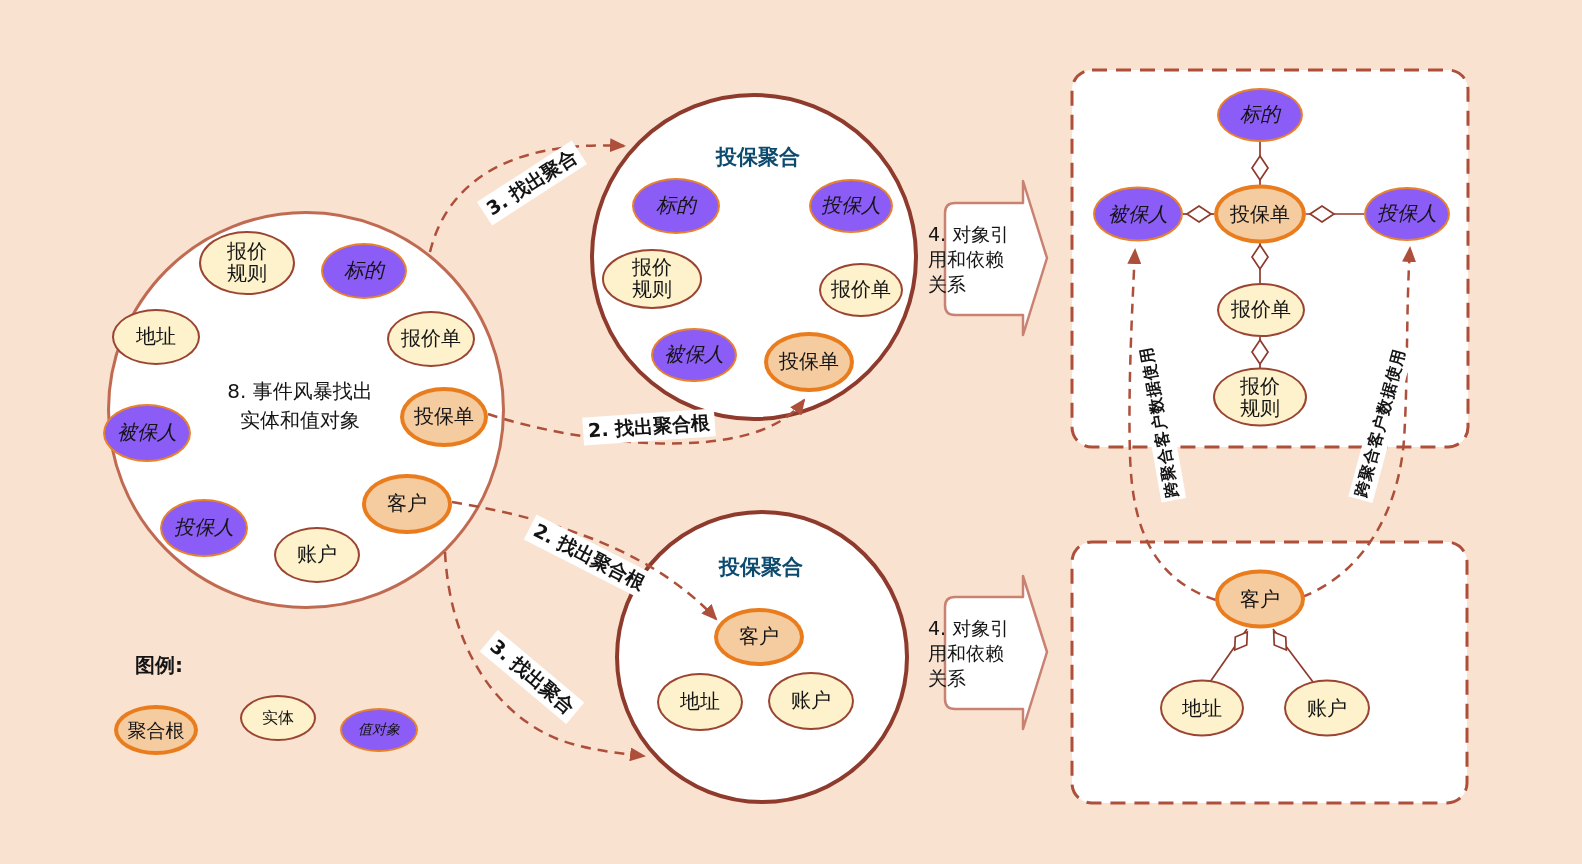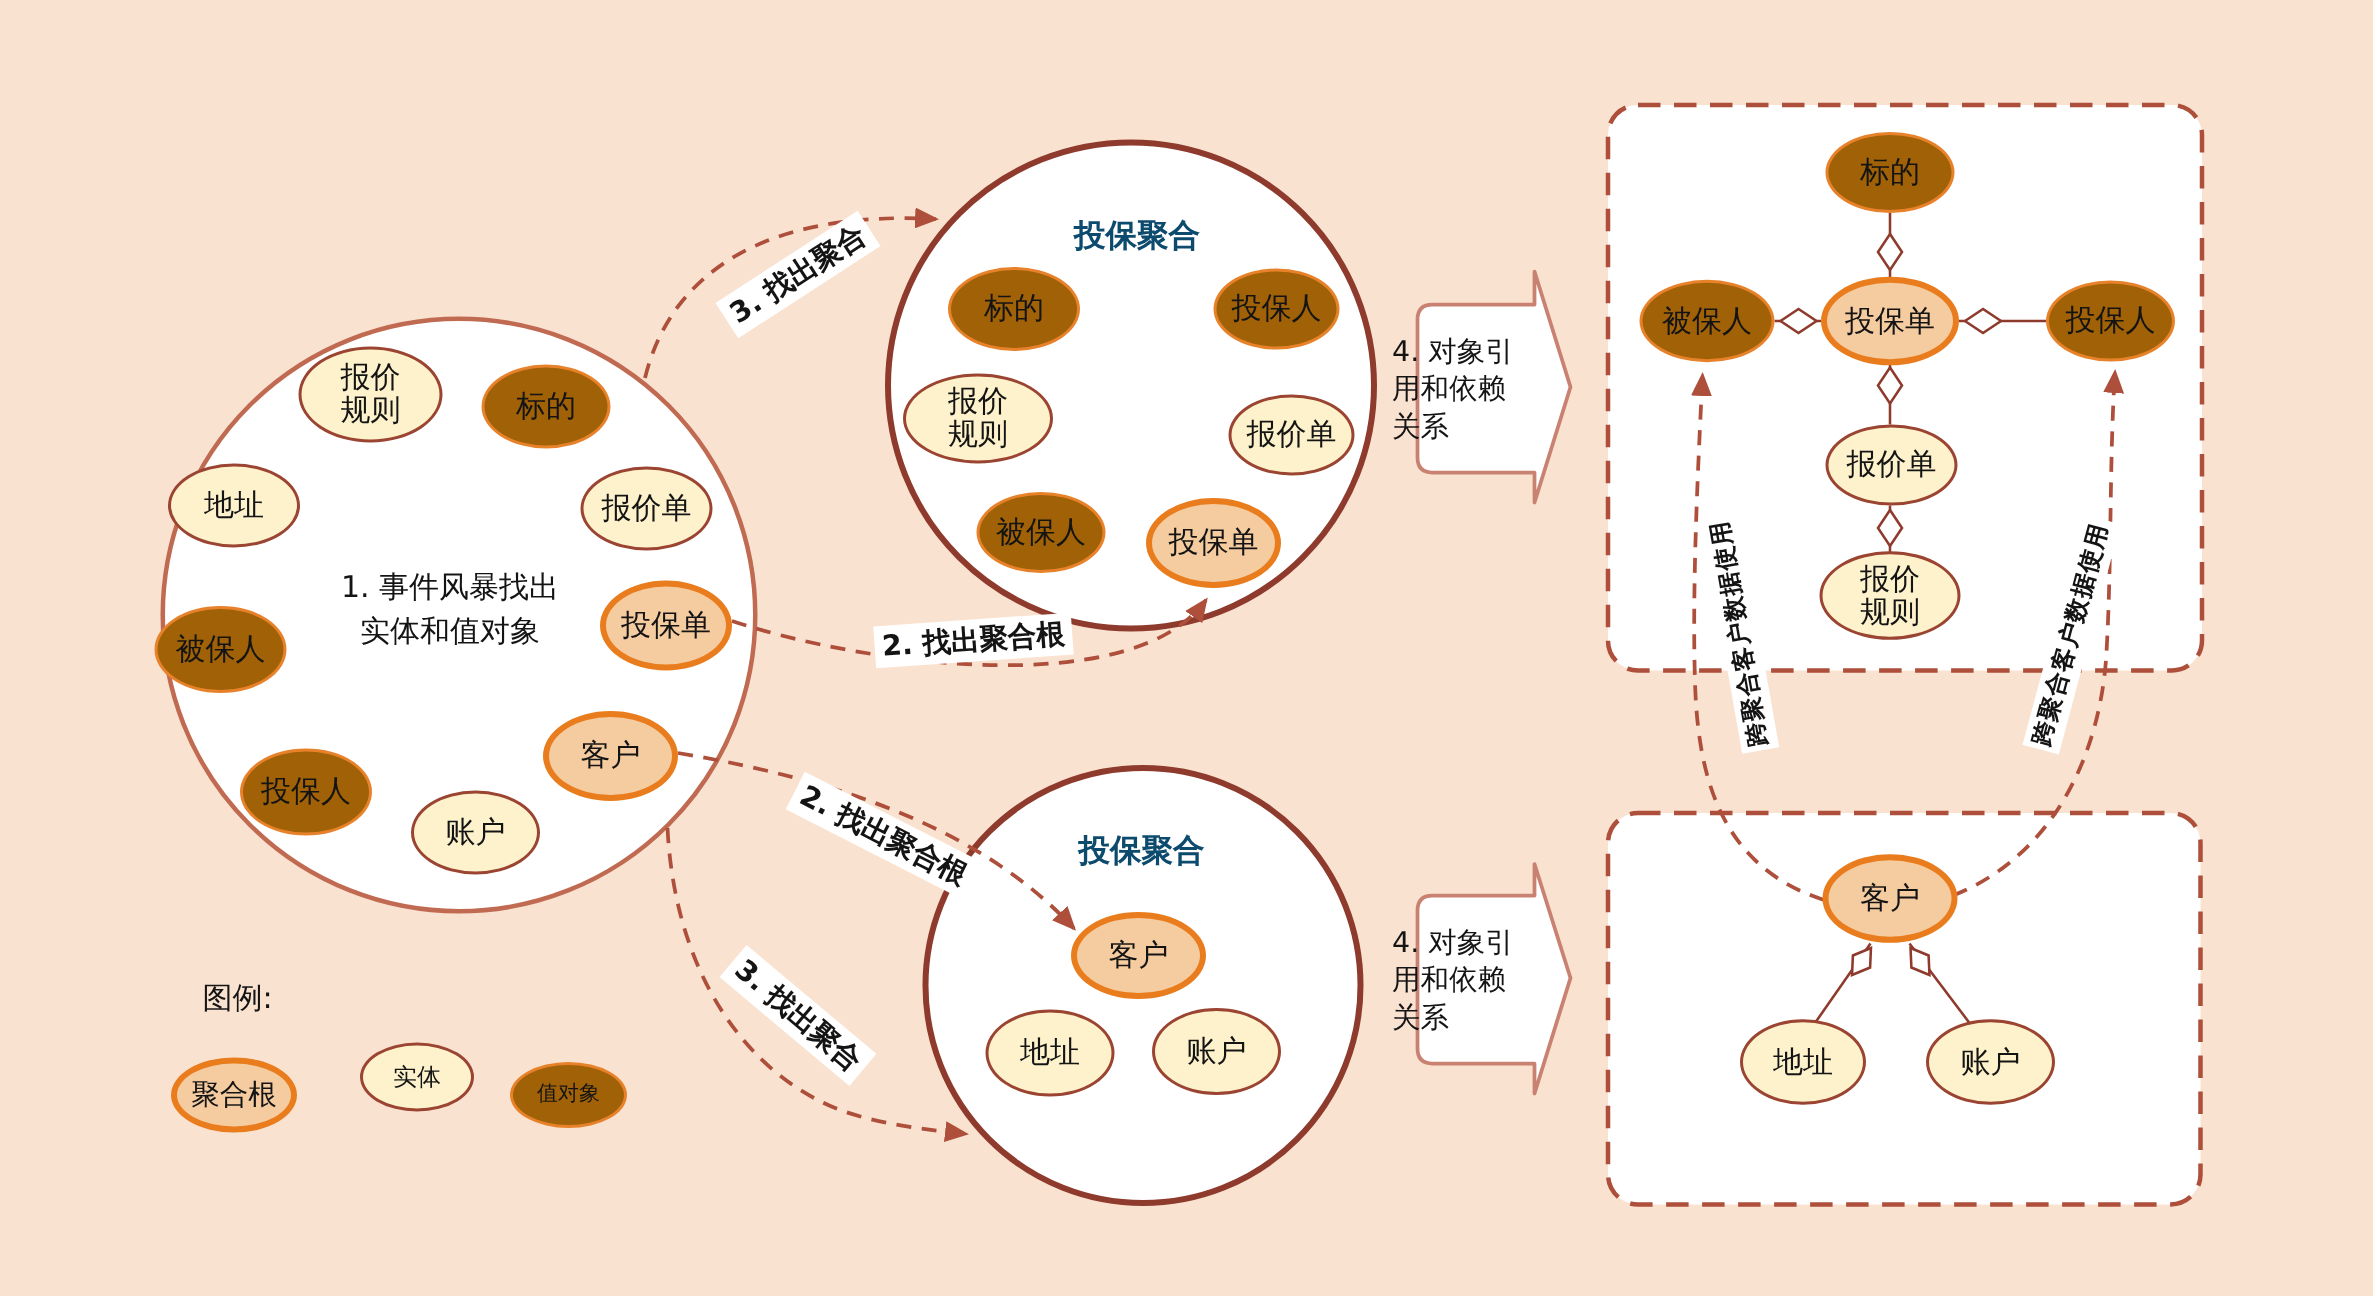--- a/index.html
+++ b/index.html
@@ -6,33 +6,33 @@
   body{font-family:"DejaVu Sans","Liberation Sans",sans-serif;}
   .canvas{position:relative;width:1582px;height:864px;background:#fae2d1;overflow:hidden;}
   .circle{position:absolute;border-radius:50%;background:#fff;box-sizing:border-box;}
   .circle.light{border:3px solid #c06a52;}
   .circle.dark{border:4px solid #8e3a2c;}
   svg.layer{position:absolute;left:0;top:0;pointer-events:none;}
   .node{position:absolute;transform:translate(-50%,-50%);border-radius:50%;display:flex;
         align-items:center;justify-content:center;text-align:center;white-space:pre-line;
         font-size:20px;line-height:1.08;color:#141414;box-sizing:border-box;font-weight:500;}
   .entity{background:#fdf2cb;border:2.5px solid #9a4431;}
-  .value{background:#a16207;border:2.5px solid #e8822a;}
+  .value{background:#8b5cf6;border:2.5px solid #e8822a;font-style:italic;}
   .root{background:#f5cba0;border:4.5px solid #e97d1e;}
   .title{position:absolute;transform:translate(-50%,-50%);font-weight:bold;font-size:21px;
          color:#0c4a6e;white-space:nowrap;}
   .center-text{position:absolute;transform:translate(-50%,-50%);font-size:20px;line-height:1.45;
          color:#141414;text-align:center;white-space:pre-line;font-weight:500;}
   .arrow-label{position:absolute;background:#fff;font-size:19px;font-weight:600;color:#141414;
          padding:1px 5px;white-space:nowrap;}
   .cross-label{position:absolute;background:#fff;font-size:16px;font-weight:600;color:#141414;
          padding:2px 3px;white-space:nowrap;letter-spacing:1px;}
   .arrow-text{position:absolute;transform:translate(-50%,-50%);white-space:pre-line;
          font-size:19px;line-height:1.32;color:#141414;font-weight:500;}
-  .legend-title{position:absolute;font-size:20px;font-weight:normal;color:#141414;}
+  .legend-title{position:absolute;font-size:20px;font-weight:bold;color:#141414;}
 </style>
 </head>
 <body>
 
 <div class="canvas">
 
   <div class="circle light" style="left:107px;top:211px;width:398px;height:398px;"></div>
 
   <div class="circle dark" style="left:590px;top:93px;width:328px;height:328px;"></div>
 
@@ -78,21 +78,21 @@
     <g stroke="#8e3a2c" stroke-width="1.7" fill="none">
       <line x1="1247" y1="629" x2="1210" y2="682"></line>
       <line x1="1273" y1="629" x2="1313" y2="682"></line>
     </g>
     <g stroke="#8e3a2c" stroke-width="1.7" fill="#ffffff">
       <path d="M -11 0 L 0 -7 L 11 0 L 0 7 Z" transform="translate(1241,641) rotate(125)"></path>
       <path d="M -11 0 L 0 -7 L 11 0 L 0 7 Z" transform="translate(1280,641) rotate(55)"></path>
     </g>
   </svg>
 
-  <div class="center-text" style="left:300px;top:406px;">1. 事件风暴找出
+  <div class="center-text" style="left:300px;top:406px;">8. 事件风暴找出
 实体和值对象</div>
   <div class="node entity" style="left:247px;top:263px;width:96px;height:64px;">报价
 规则</div>
   <div class="node value" style="left:364px;top:271px;width:86px;height:56px;">标的</div>
   <div class="node entity" style="left:156px;top:337px;width:88px;height:56px;">地址</div>
   <div class="node entity" style="left:431px;top:339px;width:88px;height:56px;">报价单</div>
   <div class="node value" style="left:147px;top:433px;width:88px;height:58px;">被保人</div>
   <div class="node root" style="left:444px;top:417px;width:88px;height:60px;">投保单</div>
   <div class="node root" style="left:407px;top:504px;width:90px;height:60px;">客户</div>
   <div class="node value" style="left:204px;top:528px;width:88px;height:58px;">投保人</div>

